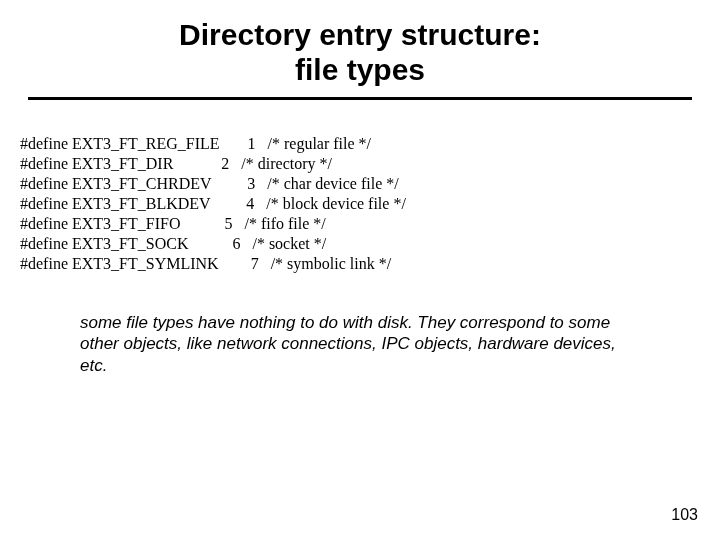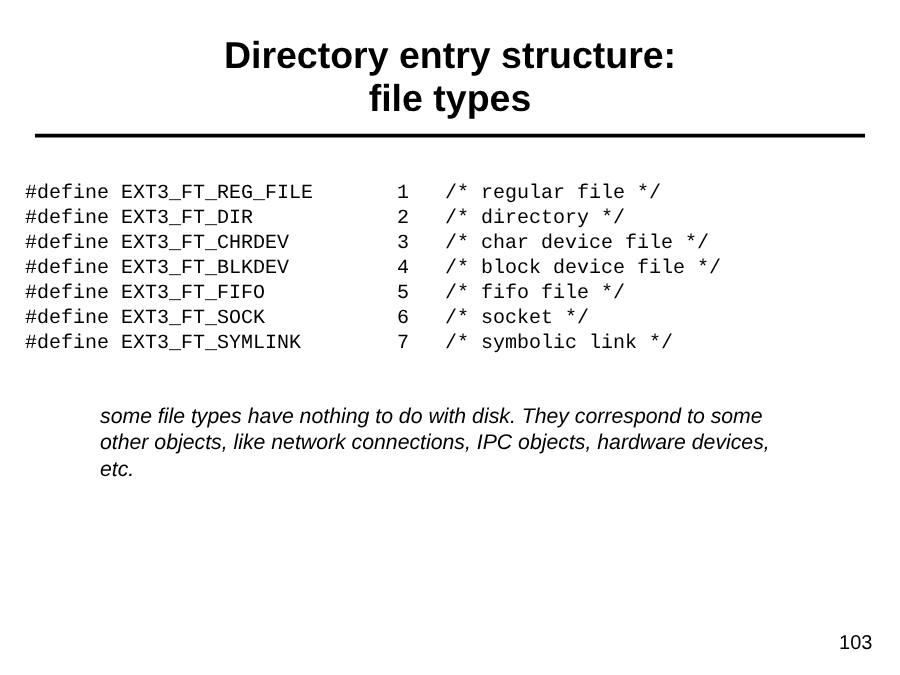--- a/index.html
+++ b/index.html
@@ -14,34 +14,34 @@
     overflow: hidden;
   }
   .slide {
     width: 720px;
     height: 540px;
     position: relative;
     box-sizing: border-box;
   }
   .title-block {
     text-align: center;
-    padding-top: 28px;
+    padding-top: 18px;
   }
   .title-line {
     font-size: 30px;
     font-weight: bold;
     line-height: 1.15;
   }
   .hr {
     border: none;
     border-top: 3px solid #000;
     margin: 10px 28px 0 28px;
   }
   .code-block {
-    font-family: Liberation Mono, monospace;
+    font-family: Liberation Serif, serif;
     font-size: 16px;
     white-space: pre;
     margin: 34px 0 0 20px;
     line-height: 1.25;
   }
   .note {
     font-size: 17px;
     margin: 38px 80px 0 80px;
     line-height: 1.25;
     font-style: italic;

